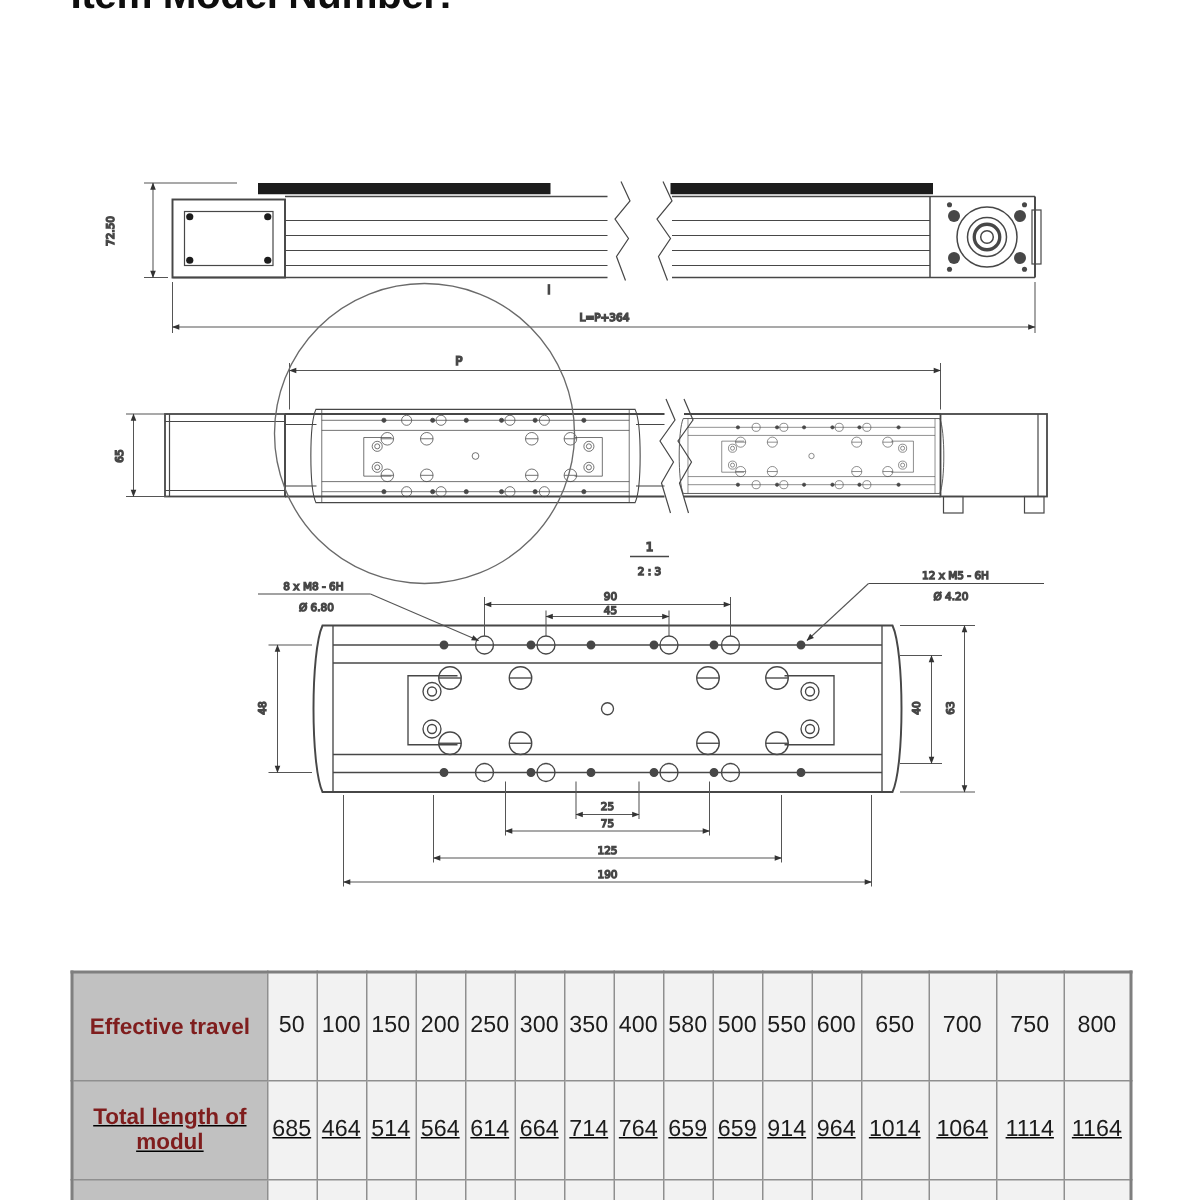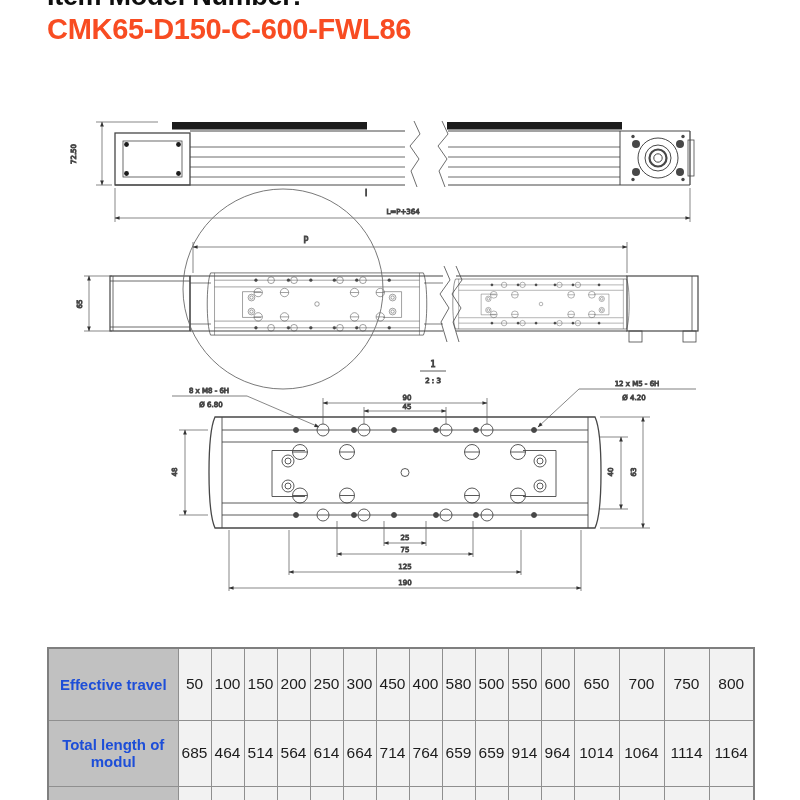--- a/index.html
+++ b/index.html
@@ -26,36 +26,35 @@
   .spec-table{
     position:absolute;left:47px;top:647px;
     border-collapse:collapse;table-layout:fixed;width:706px;
     border:2px solid #7f7f7f;
   }
   .spec-table td,.spec-table th{
     border:1px solid #8f8f8f;text-align:center;vertical-align:middle;
     font-family:"Liberation Sans",sans-serif;
   }
   .spec-table th{
-    background:#c1c1c1;font-size:15px;font-weight:700;color:#1d4ed8;
+    background:#c1c1c1;font-size:15px;font-weight:700;color:#7f1d1d;
     padding:2px 6px;
   }
   .spec-table td{
     background:#f2f2f2;font-size:15.5px;font-weight:400;color:#1c1c1c;margin-top:25px;
   }
   .row-h1{height:72px;}
-  .row-h2{height:66px;}
+  .row-h2{height:66px;text-decoration:underline;}
   .row-h3{height:34px;}
 </style>
 </head>
 <body>
 
 <div class="title-block">
   <p class="title-line1" style="color: rgb(14, 14, 14);">Item Model Number:</p>
-  <p class="title-line2" id="model-number" style="color: rgb(248, 76, 34);">CMK65-D150-C-600-FWL86</p>
 </div>
 
 <div class="drawing-wrap">
 <svg width="800" height="640" viewBox="0 0 800 640">
   <defs>
     <marker id="arr" viewBox="0 0 10 10" refX="9.3" refY="5" markerWidth="9" markerHeight="7" orient="auto-start-reverse">
       <path d="M0,1.2 L10,5 L0,8.8 Z" fill="#333"></path>
     </marker>
 
     <g id="plateDetail" fill="none" stroke="#474747" stroke-width="0.9">
@@ -328,21 +327,21 @@
   </colgroup>
   <tbody>
       <tr class="row-h1">
     <th>Effective travel</th>
     <td>50</td>
     <td>100</td>
     <td>150</td>
     <td>200</td>
     <td>250</td>
     <td>300</td>
-    <td>450</td>
+    <td>350</td>
     <td>400</td>
     <td>580</td>
     <td>500</td>
     <td>550</td>
     <td>600</td>
     <td>650</td>
     <td>700</td>
     <td>750</td>
     <td>800</td>
   </tr>

